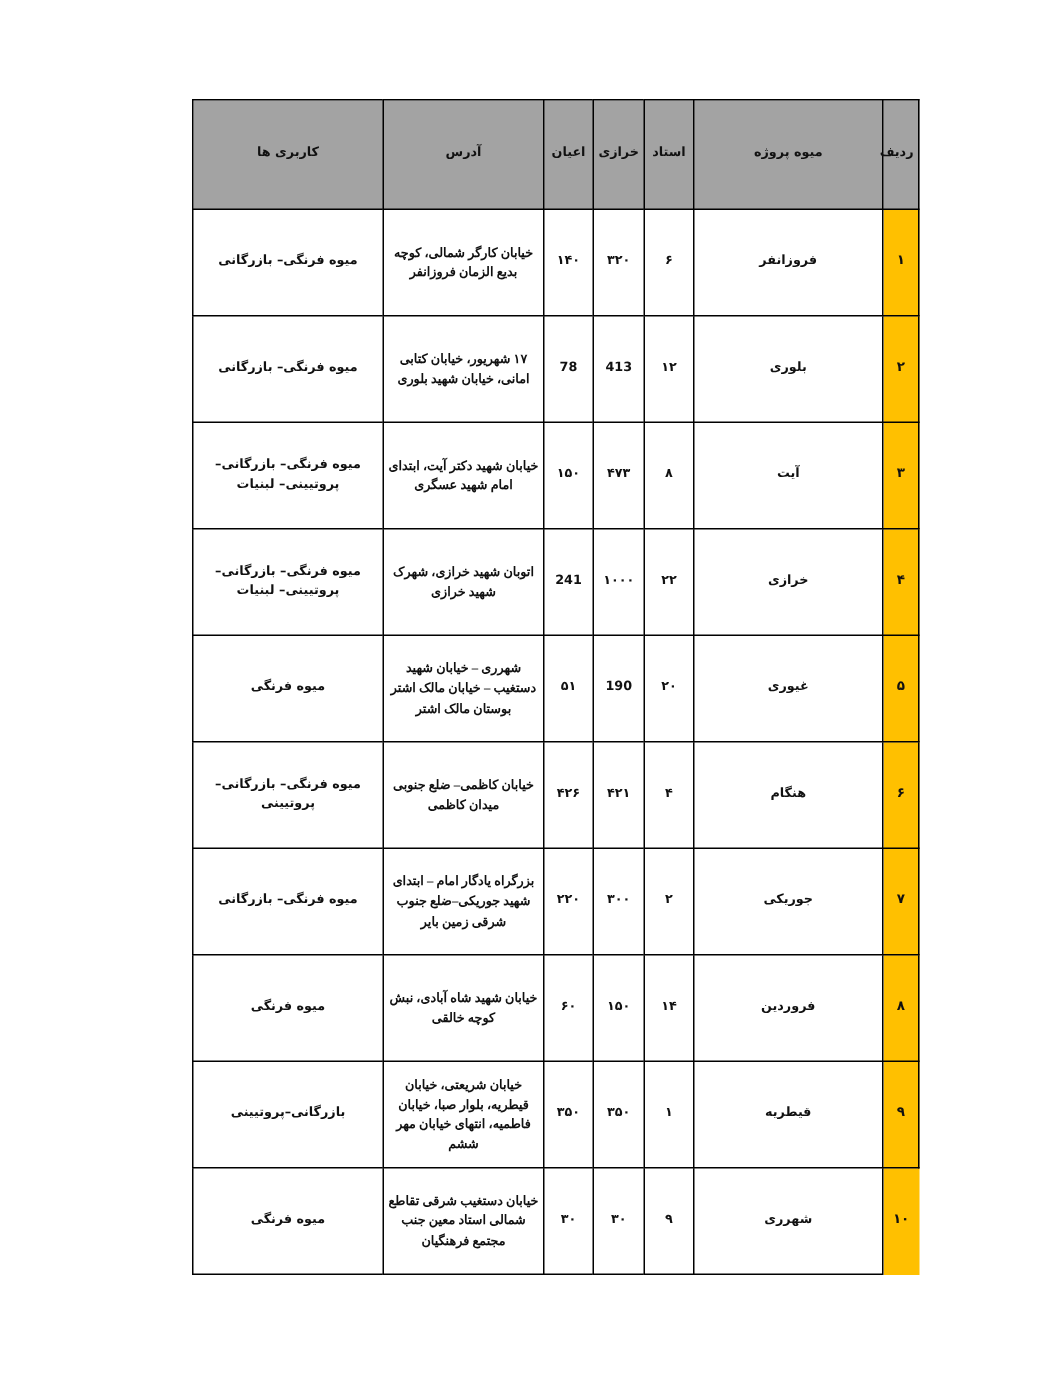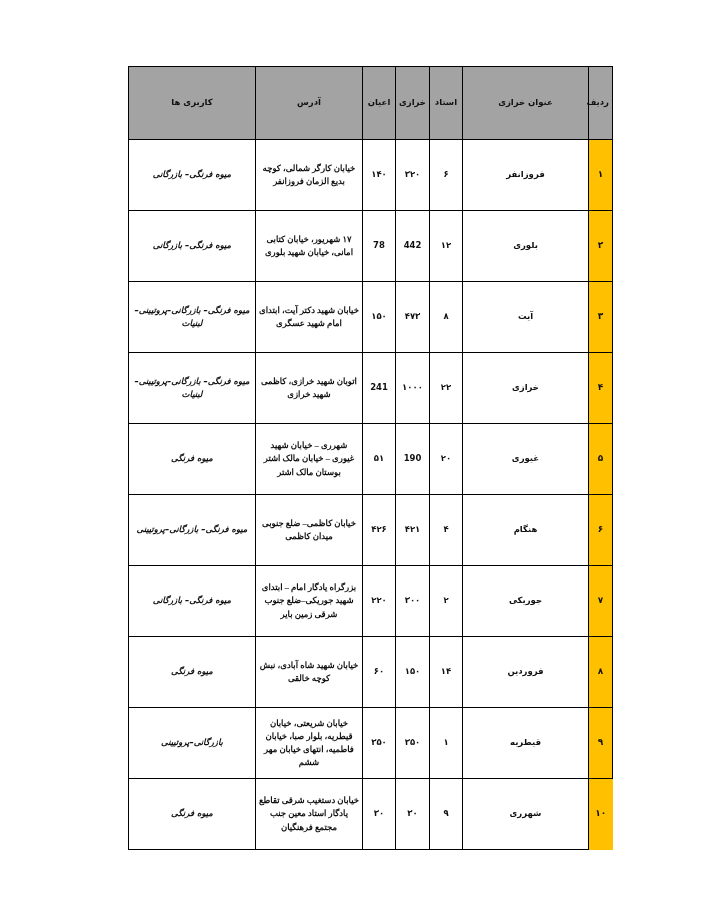--- a/index.html
+++ b/index.html
@@ -56,21 +56,20 @@
       border-top: 1.5px solid #000;
     }
     td.addr {
       font-size: 8.2px;
       line-height: 1.9;
       padding: 2px 5px;
       font-family: Liberation Serif, serif;
     }
     td.uses {
       font-size: 8.3px;
-      font-style: italic;
     }
     col.c-num { width: 24px; }
     col.c-title { width: 126px; }
     col.c-region { width: 33px; }
     col.c-land { width: 34px; }
     col.c-build { width: 33px; }
     col.c-addr { width: 107px; }
     col.c-uses { width: 127px; }
   </style>
 </head>
@@ -83,21 +82,21 @@
         <col class="c-title">
         <col class="c-region">
         <col class="c-land">
         <col class="c-build">
         <col class="c-addr">
         <col class="c-uses">
     </colgroup>
     <thead>
       <tr>
         <th>ردیف</th>
-        <th>عنوان خرازی</th>
+        <th>میوه پروژه</th>
         <th>استاد</th>
         <th>خرازی</th>
         <th>اعیان</th>
         <th>آدرس</th>
         <th>کاربری ها</th>
       </tr>
     </thead>
     <tbody>
       <tr>
         <td class="row-num">۱</td>
@@ -105,50 +104,50 @@
         <td>۶</td>
         <td>۳۲۰</td>
         <td>۱۴۰</td>
         <td class="addr">خیابان کارگر شمالی، کوچه بدیع الزمان فروزانفر</td>
         <td class="uses">میوه فرنگی– بازرگانی</td>
       </tr>
       <tr>
         <td class="row-num">۲</td>
         <td>بلوری</td>
         <td>۱۲</td>
-        <td>442</td>
+        <td>413</td>
         <td>78</td>
         <td class="addr">۱۷ شهریور، خیابان کتابی امانی، خیابان شهید بلوری</td>
         <td class="uses">میوه فرنگی– بازرگانی</td>
       </tr>
       <tr>
         <td class="row-num">۳</td>
         <td>آیت</td>
         <td>۸</td>
         <td>۴۷۳</td>
         <td>۱۵۰</td>
         <td class="addr">خیابان شهید دکتر آیت، ابتدای امام شهید عسگری</td>
         <td class="uses">میوه فرنگی– بازرگانی–پروتیینی– لبنیات</td>
       </tr>
       <tr>
         <td class="row-num">۴</td>
         <td>خرازی</td>
         <td>۲۲</td>
         <td>۱۰۰۰</td>
         <td>241</td>
-        <td class="addr">اتوبان شهید خرازی، کاظمی شهید خرازی</td>
+        <td class="addr">اتوبان شهید خرازی، شهرک شهید خرازی</td>
         <td class="uses">میوه فرنگی– بازرگانی–پروتیینی– لبنیات</td>
       </tr>
       <tr>
         <td class="row-num">۵</td>
         <td>غیوری</td>
         <td>۲۰</td>
         <td>190</td>
         <td>۵۱</td>
-        <td class="addr">شهرری – خیابان شهید غیوری – خیابان مالک اشتر بوستان مالک اشتر</td>
+        <td class="addr">شهرری – خیابان شهید دستغیب – خیابان مالک اشتر بوستان مالک اشتر</td>
         <td class="uses">میوه فرنگی</td>
       </tr>
       <tr>
         <td class="row-num">۶</td>
         <td>هنگام</td>
         <td>۴</td>
         <td>۴۲۱</td>
         <td>۴۲۶</td>
         <td class="addr">خیابان کاظمی– ضلع جنوبی میدان کاظمی</td>
         <td class="uses">میوه فرنگی– بازرگانی–پروتیینی</td>
@@ -179,18 +178,18 @@
         <td>۳۵۰</td>
         <td class="addr">خیابان شریعتی، خیابان قیطریه، بلوار صبا، خیابان فاطمیه، انتهای خیابان مهر ششم</td>
         <td class="uses">بازرگانی–پروتیینی</td>
       </tr>
       <tr class="last">
         <td class="row-num">۱۰</td>
         <td>شهرری</td>
         <td>۹</td>
         <td>۳۰</td>
         <td>۳۰</td>
-        <td class="addr">خیابان دستغیب شرقی تقاطع یادگار استاد معین جنب مجتمع فرهنگیان</td>
+        <td class="addr">خیابان دستغیب شرقی تقاطع شمالی استاد معین جنب مجتمع فرهنگیان</td>
         <td class="uses">میوه فرنگی</td>
       </tr>
     </tbody>
   </table>
 </div>
 
 </body></html>

